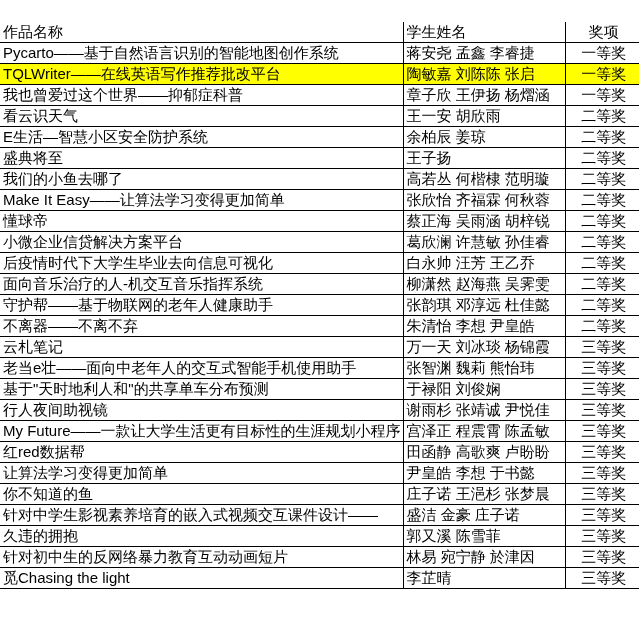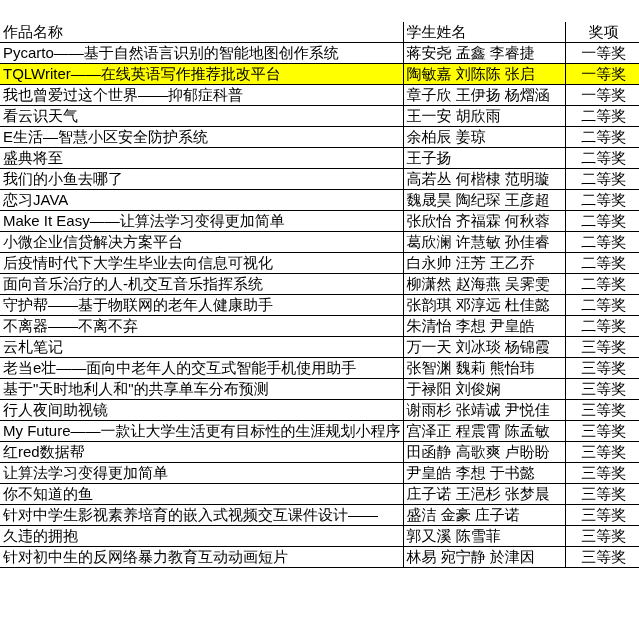--- a/index.html
+++ b/index.html
@@ -93,30 +93,30 @@
         <td>盛典将至</td>
         <td>王子扬</td>
         <td>二等奖</td>
       </tr>
       <tr>
         <td>我们的小鱼去哪了</td>
         <td>高若丛 何楷棣 范明璇</td>
         <td>二等奖</td>
       </tr>
       <tr>
-        <td>恋习JAVA</td>
-        <td>魏晟昊 陶纪琛 王彦超</td>
-        <td>二等奖</td>
-      </tr>
-      <tr>
         <td>Make It Easy——让算法学习变得更加简单</td>
         <td>张欣怡 齐福霖 何秋蓉</td>
         <td>二等奖</td>
       </tr>
       <tr>
+        <td>懂球帝</td>
+        <td>蔡正海 吴雨涵 胡梓锐</td>
+        <td>二等奖</td>
+      </tr>
+      <tr>
         <td>小微企业信贷解决方案平台</td>
         <td>葛欣澜 许慧敏 孙佳睿</td>
         <td>二等奖</td>
       </tr>
       <tr>
         <td>后疫情时代下大学生毕业去向信息可视化</td>
         <td>白永帅 汪芳 王乙乔</td>
         <td>二等奖</td>
       </tr>
       <tr>
@@ -182,14 +182,19 @@
       <tr>
         <td>久违的拥抱</td>
         <td>郭又溪 陈雪菲</td>
         <td>三等奖</td>
       </tr>
       <tr>
         <td>针对初中生的反网络暴力教育互动动画短片</td>
         <td>林易 宛宁静 於津因</td>
         <td>三等奖</td>
       </tr>
+      <tr>
+        <td>觅Chasing the light</td>
+        <td>李芷晴</td>
+        <td>三等奖</td>
+      </tr>
     </tbody>
 </table>
 
 </body></html>

